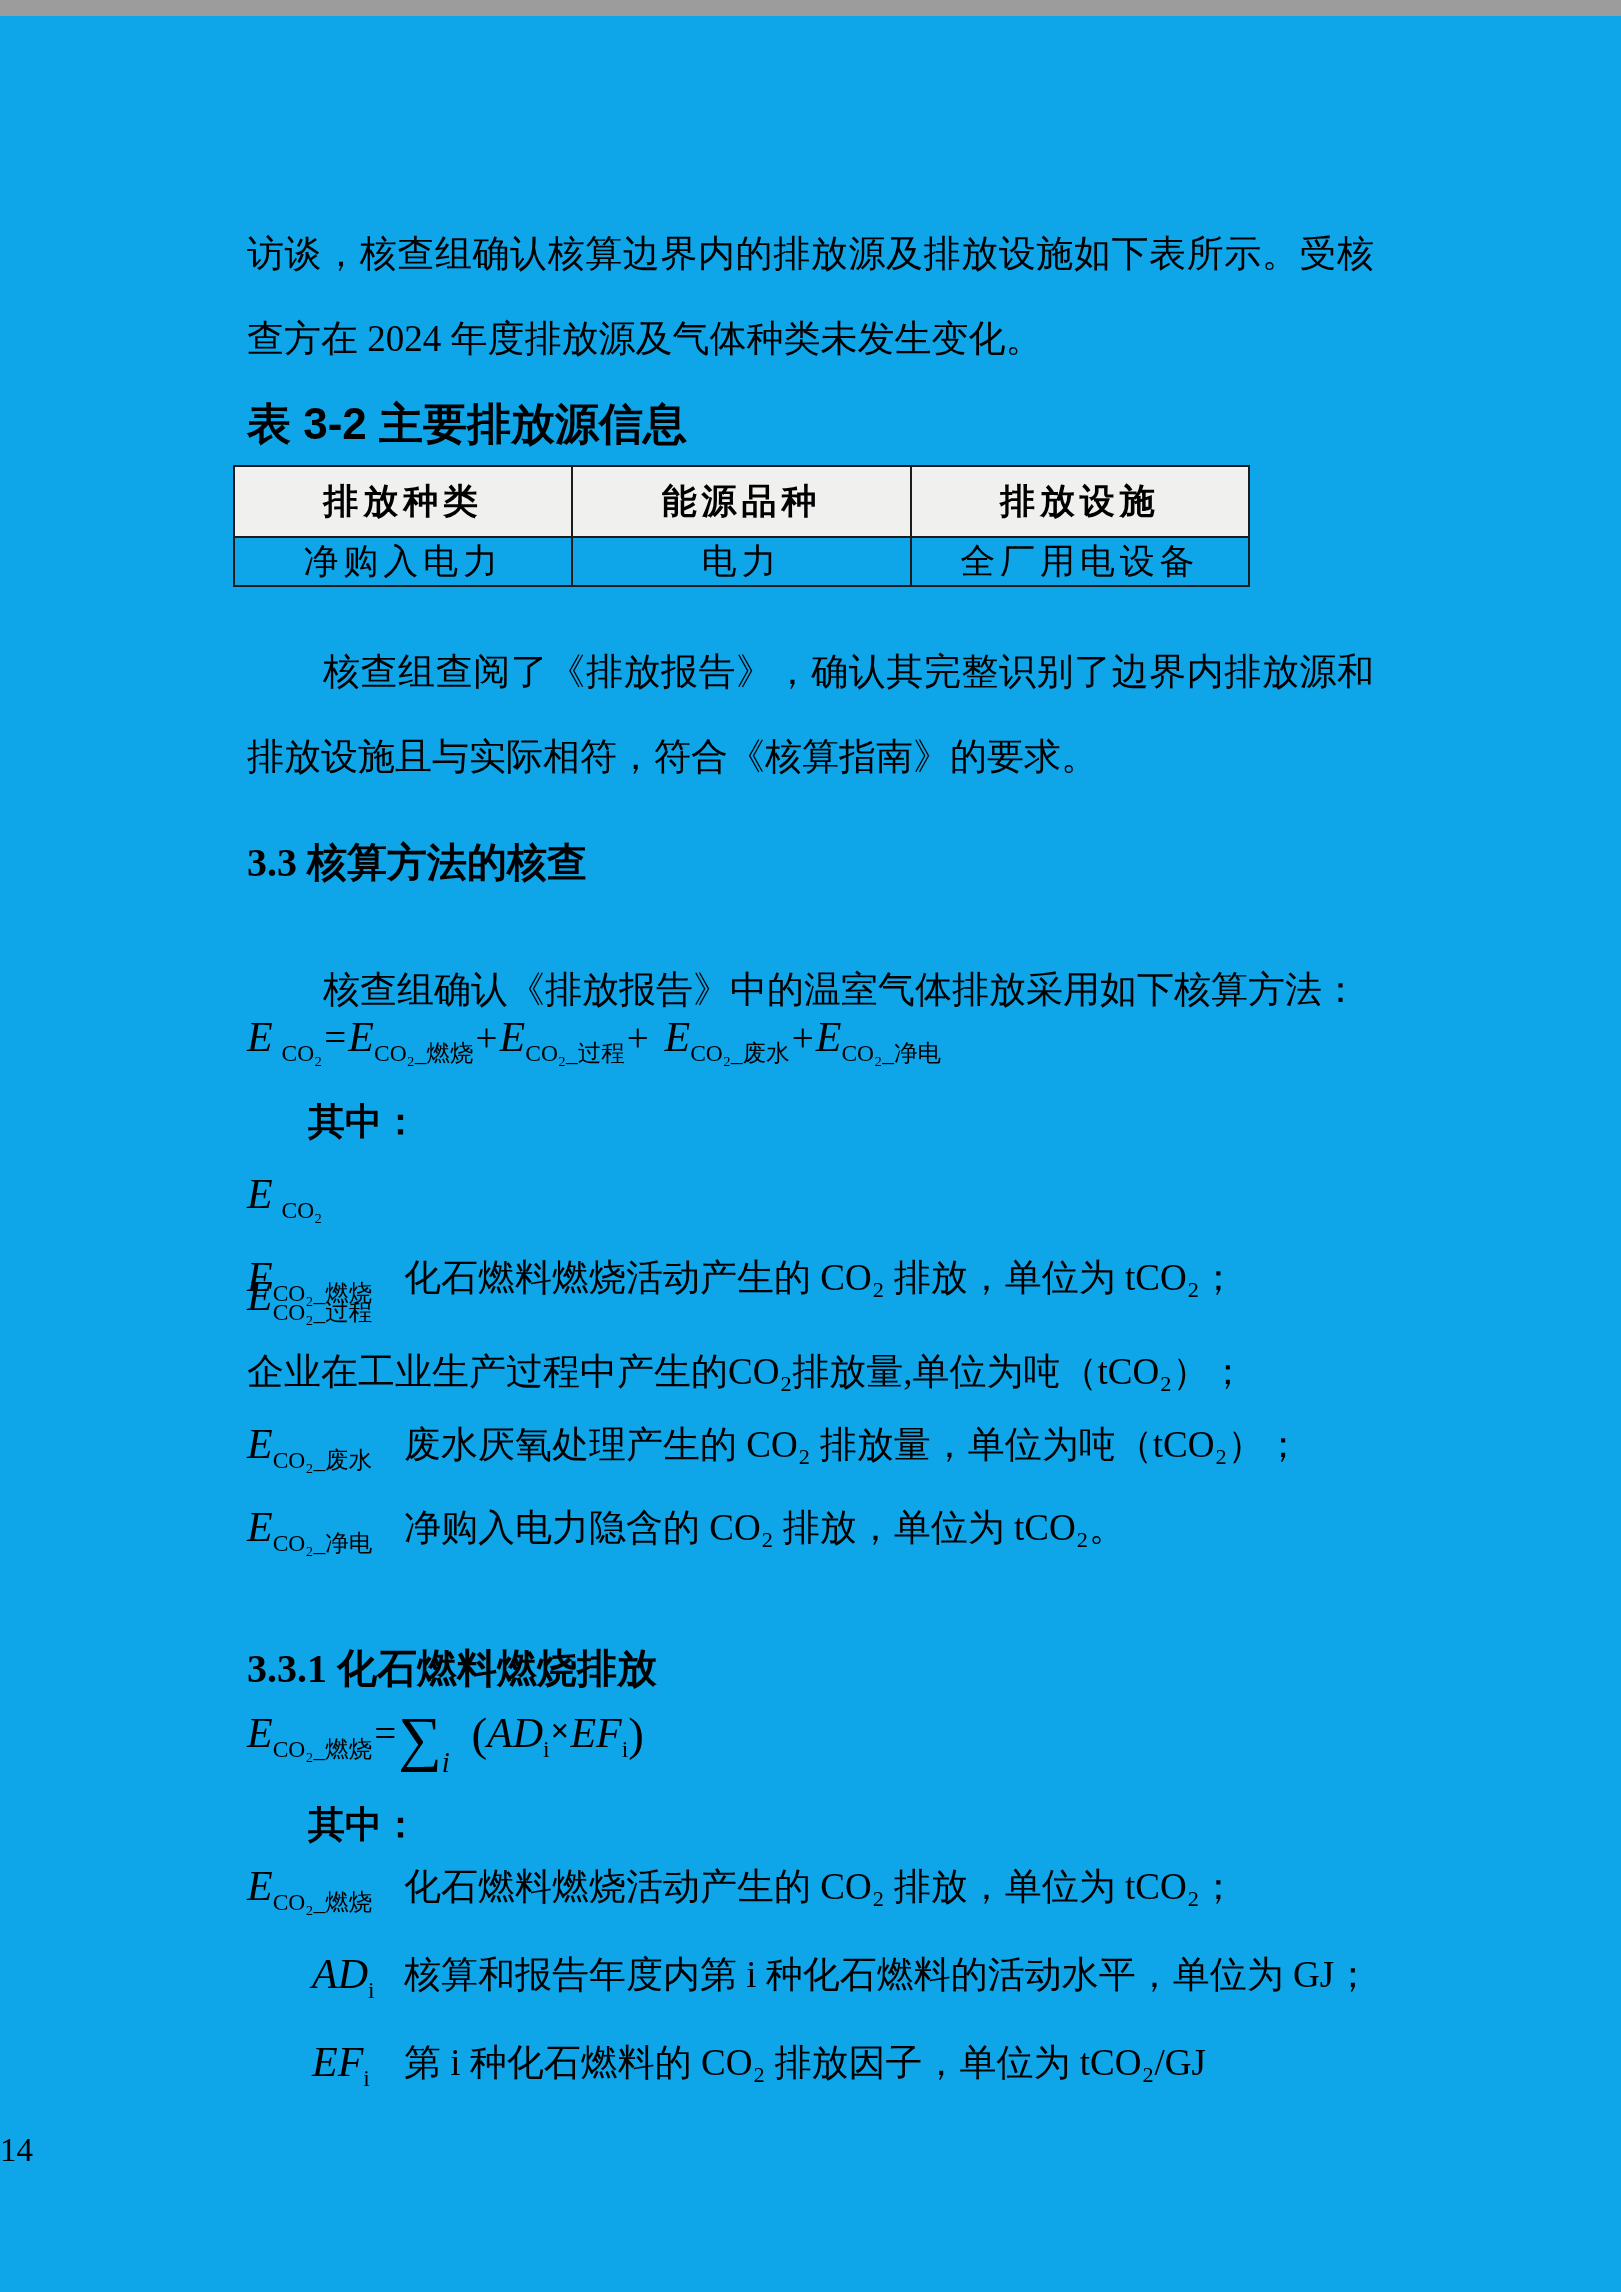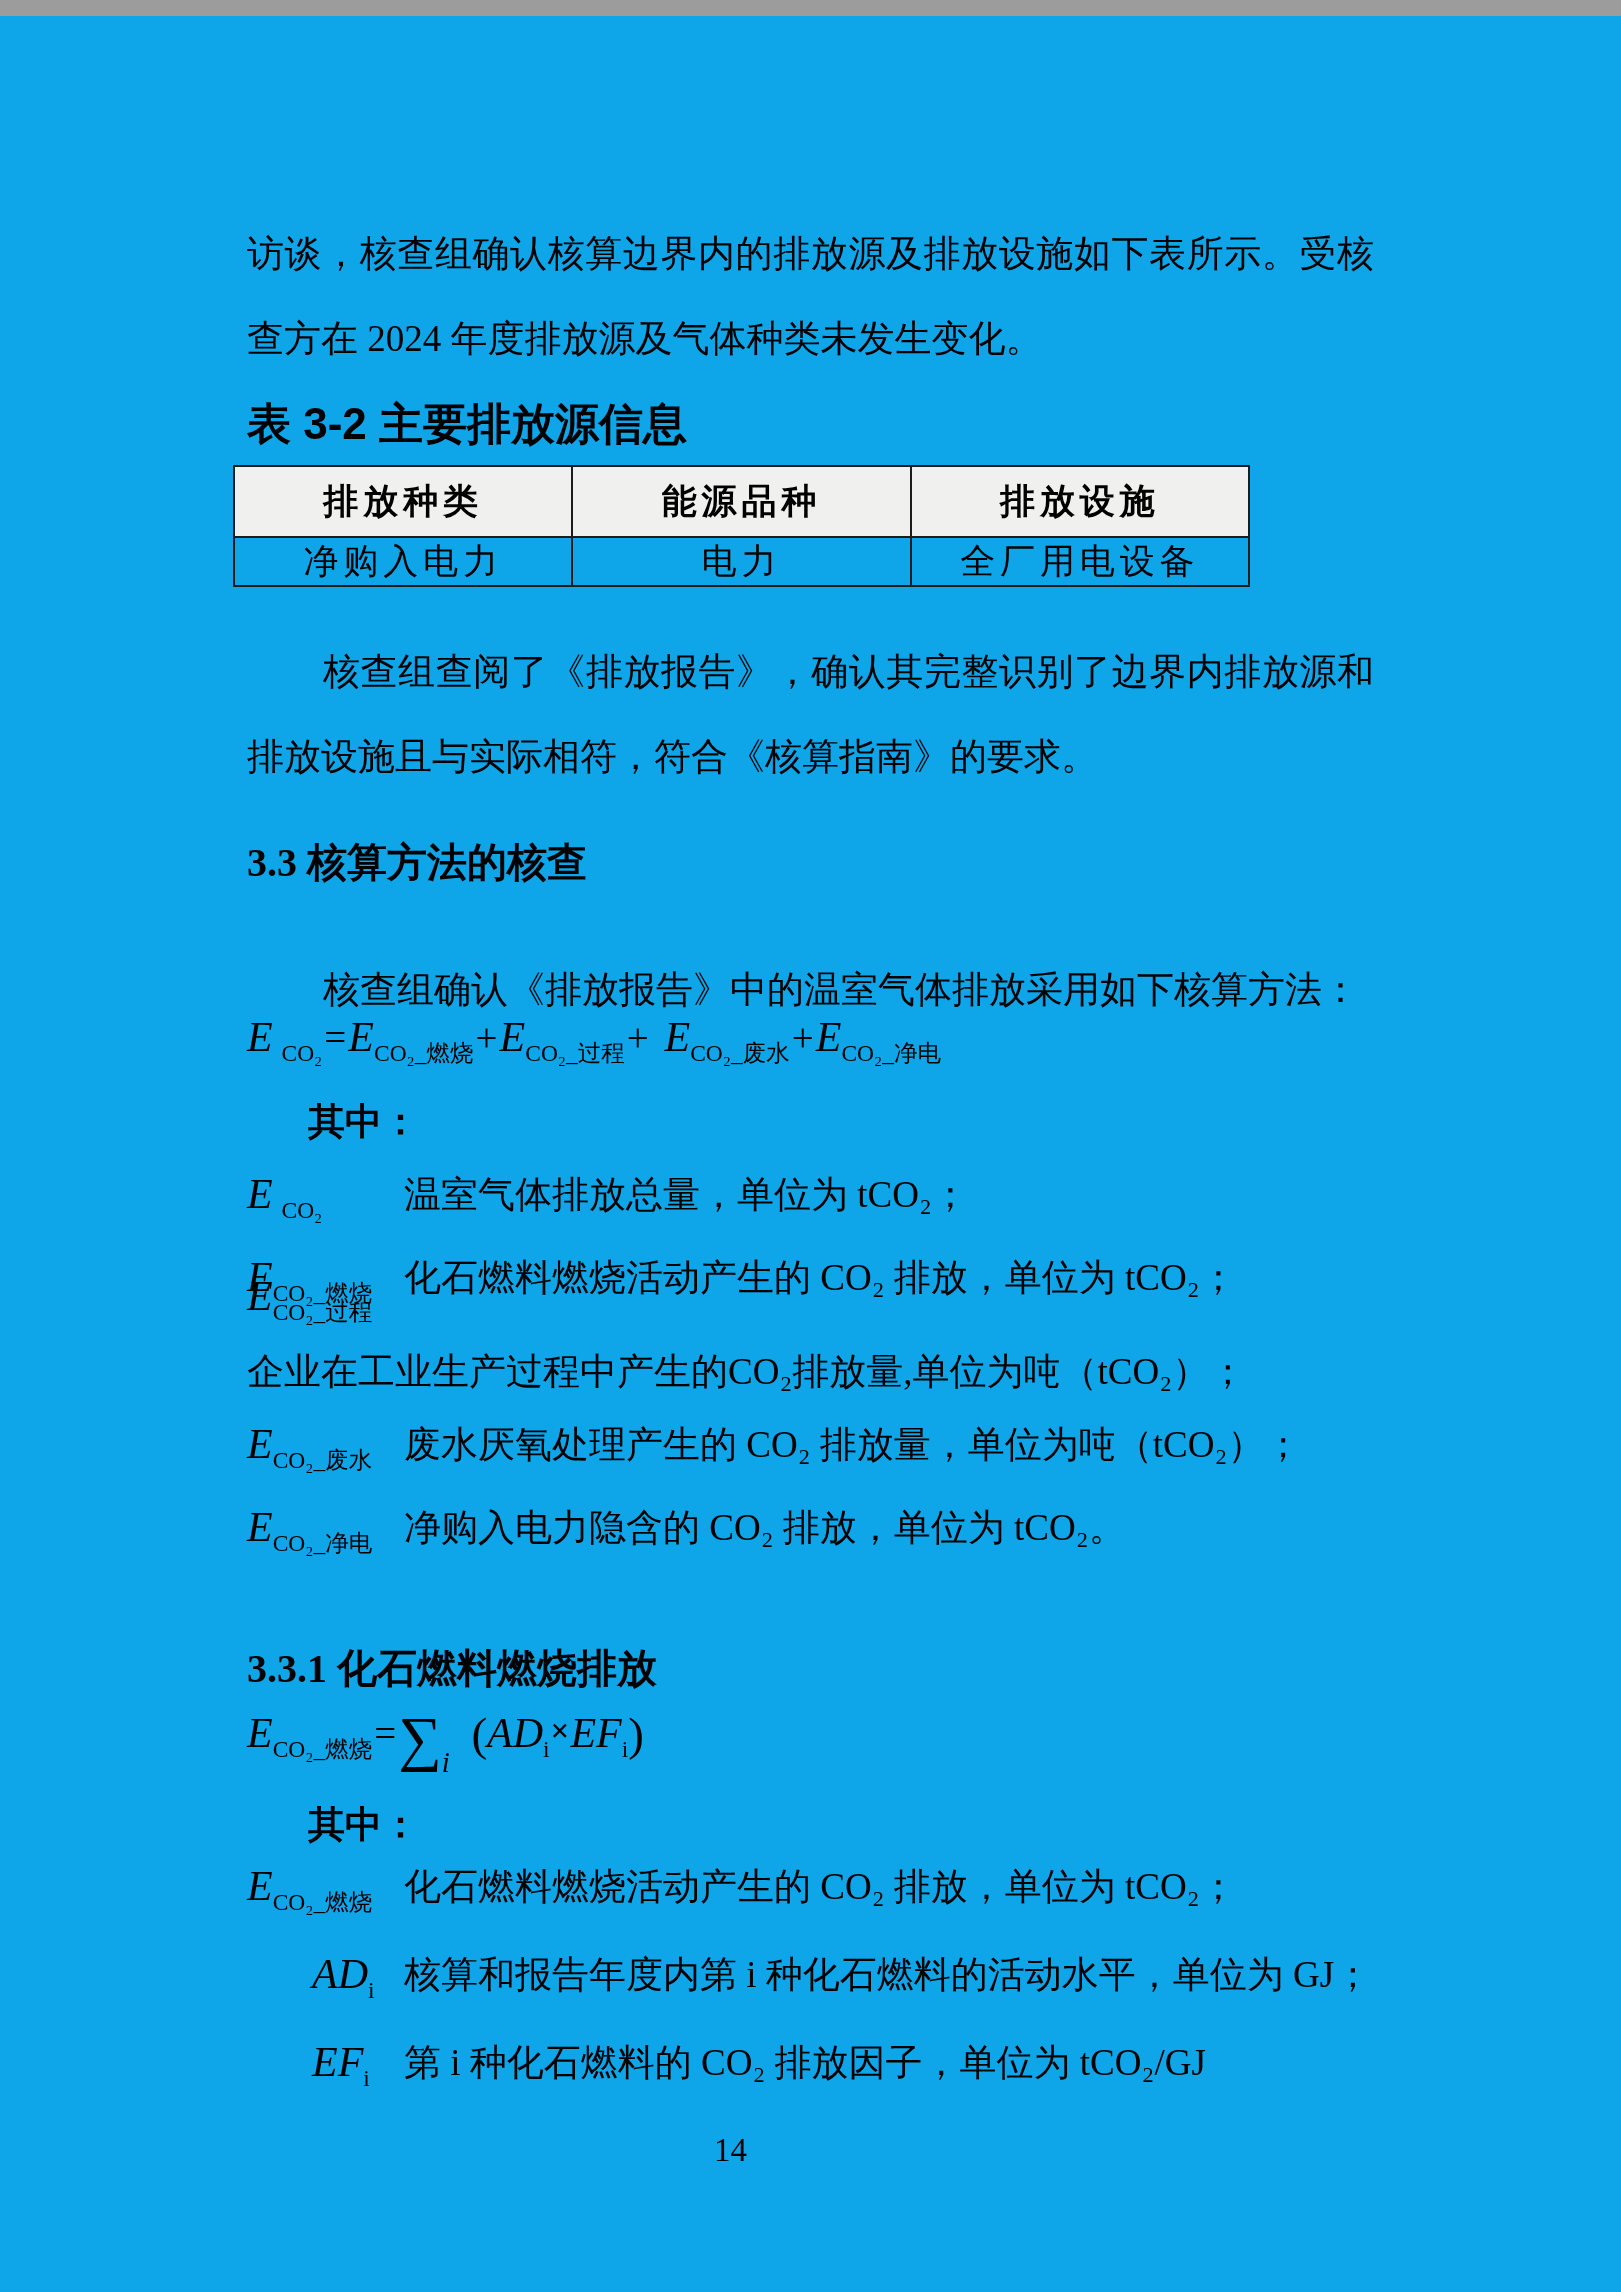--- a/index.html
+++ b/index.html
@@ -68,21 +68,21 @@
   .def-term { width:157px; flex:none; font-size:42px; }
   .def-term.ind { padding-left:65px; box-sizing:border-box; }
   .def-desc { flex:1; text-align:justify; }
 
   .d1r1 { top:1149px; } .d1r2 { top:1232px; } .d1r3 { top:1251px;flex-direction:column; }
   .d1r4 { top:1399px; } .d1r5 { top:1482px; }
   .d2r1 { top:1841px; } .d2r2 { top:1929px; } .d2r3 { top:2017px; }
 
   .page-number {
     position:absolute; top:2115px; left:0; width:1461px;
-    text-align:center; font-size:33px; line-height:39px;
+    font-size:33px; line-height:39px;
   }
 </style>
 </head>
 <body>
 
 <div class="page">
 
   <p class="abs body-text p1">访谈，核查组确认核算边界内的排放源及排放设施如下表所示。受核查方在 2024 年度排放源及气体种类未发生变化。</p>
 
   <div class="abs caption">表 3-2 主要排放源信息</div>
@@ -111,21 +111,20 @@
   <p class="abs body-text indent2 p3">核查组确认《排放报告》中的温室气体排放采用如下核算方法：</p>
 
   <div class="abs formula f1">
     <span class="fmain">E</span><span class="fsub gap">CO₂</span><span class="fop">=</span><span class="fmain">E</span><span class="fsub">CO₂_燃烧</span><span class="fop">+</span><span class="fmain">E</span><span class="fsub">CO₂_过程</span><span class="fop spaceafter">+</span><span class="fmain">E</span><span class="fsub">CO₂_废水</span><span class="fop">+</span><span class="fmain">E</span><span class="fsub">CO₂_净电</span>
   </div>
 
   <div class="abs qz q1">其中：</div>
 
   <div class="abs def-row d1r1">
     <span class="def-term"><span class="fmain">E</span><span class="fsub gap">CO₂</span></span>
-    <span class="def-desc">温室气体排放总量，单位为 tCO₂；</span>
   </div>
   <div class="abs def-row d1r2">
     <span class="def-term"><span class="fmain">E</span><span class="fsub">CO₂_燃烧</span></span>
     <span class="def-desc">化石燃料燃烧活动产生的 CO₂ 排放，单位为 tCO₂；</span>
   </div>
   <div class="abs def-row d1r3">
     <span class="def-term"><span class="fmain">E</span><span class="fsub">CO₂_过程</span></span>
     <span class="def-desc">企业在工业生产过程中产生的CO₂排放量,单位为吨（tCO₂）；</span>
   </div>
   <div class="abs def-row d1r5">

